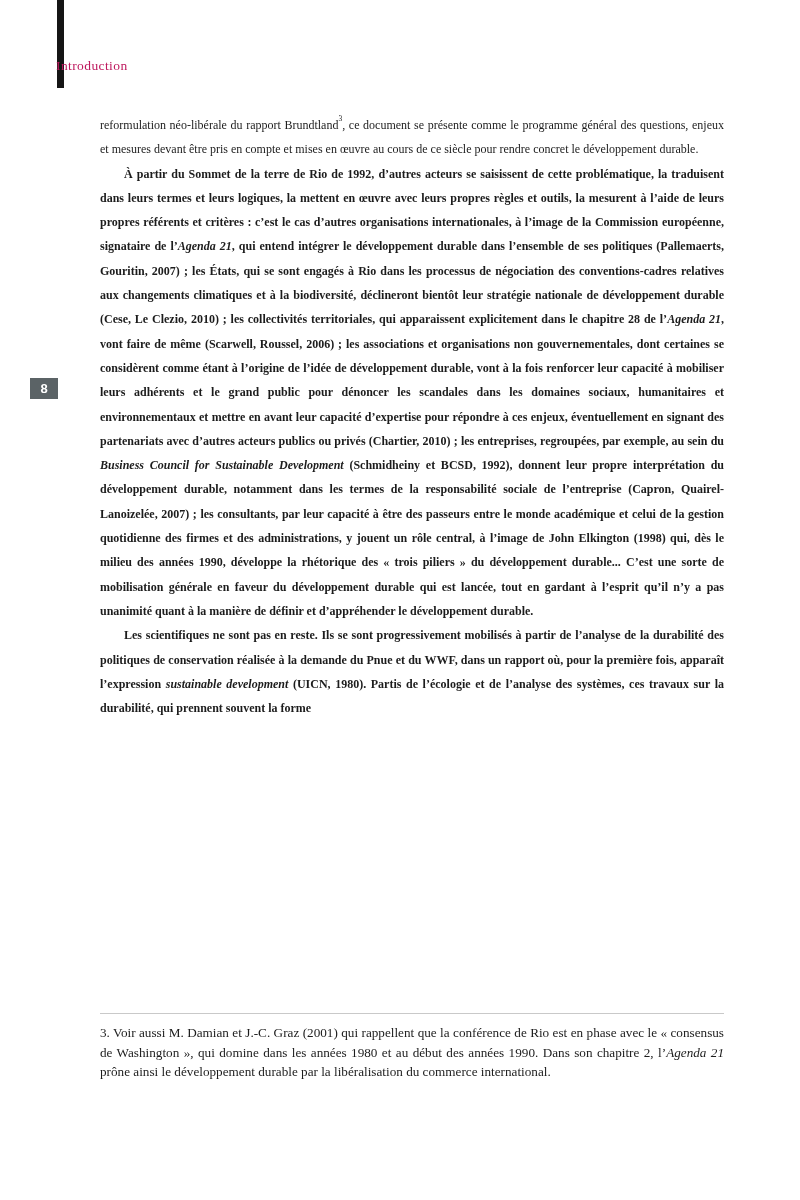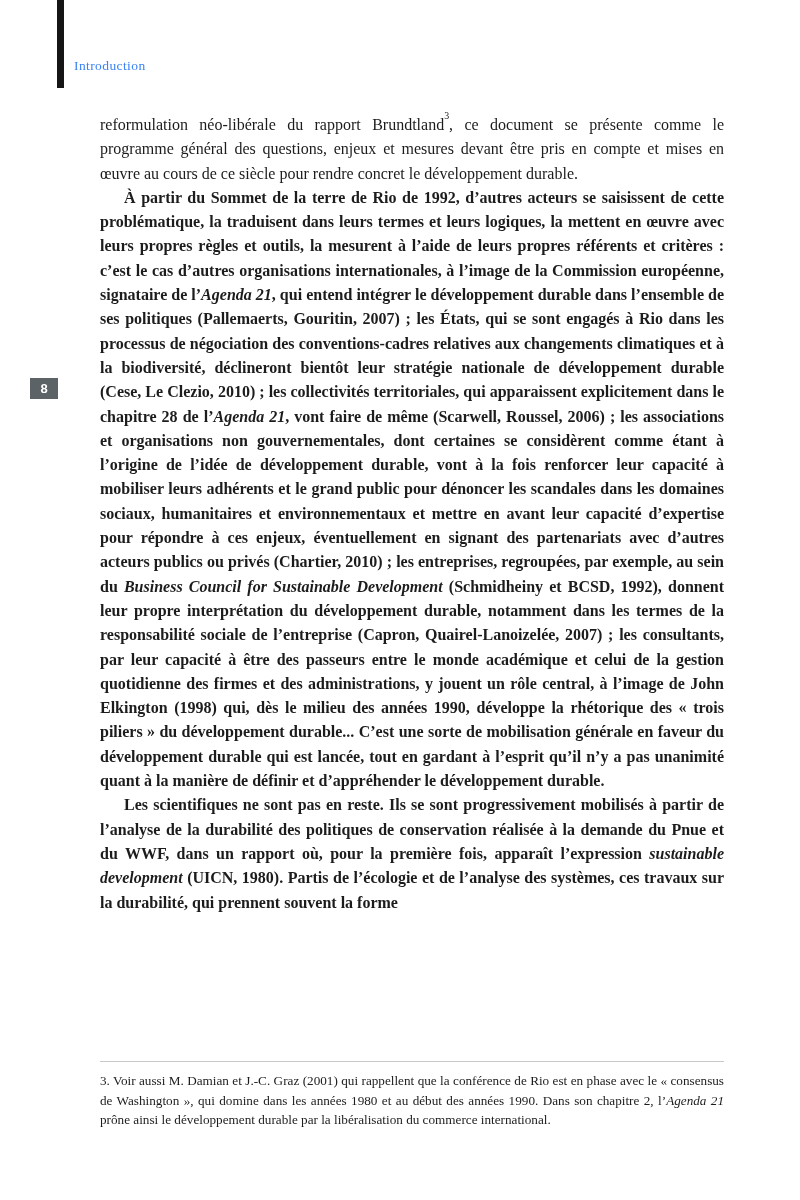--- a/index.html
+++ b/index.html
@@ -19,24 +19,24 @@
   .corner-rule {
     position: absolute;
     left: 57px;
     top: 0;
     width: 7px;
     height: 88px;
     background: #151515;
   }
   .running-header {
     position: absolute;
-    left: 74px;
+    left: 56px;
     top: 58px;
     font-size: 13.5px;
-    color: #3b82f6;
+    color: #be185d;
     letter-spacing: 0.4px;
   }
   .page-number-badge {
     position: absolute;
     left: 30px;
     top: 378px;
     width: 28px;
     height: 21px;
     background: #5b6366;
     color: #ffffff;
@@ -45,21 +45,21 @@
     font-weight: bold;
     text-align: center;
     line-height: 21px;
   }
   .text-block {
     position: absolute;
     left: 100px;
     top: 113px;
     width: 624px;
     text-align: justify;
-    font-size: 16px;
+    font-size: 12px;
     line-height: 24.3px;
     color: #1c1c1c;
   }
   .text-block p {
     margin: 0;
     padding: 0;
   }
   .text-block p.indent {
     text-indent: 24px;
     font-weight: bold;
@@ -69,21 +69,21 @@
   }
   sup {
     font-size: 0.62em;
     line-height: 0;
     position: relative;
     top: -0.45em;
   }
   .footnote-block {
     position: absolute;
     left: 100px;
-    top: 1061px;
+    top: 1013px;
     width: 624px;
   }
   .footnote-rule {
     border: none;
     border-top: 1px solid #c9c9c9;
     margin: 0 0 9px 0;
     height: 0;
   }
   .footnote {
     margin: 0;

